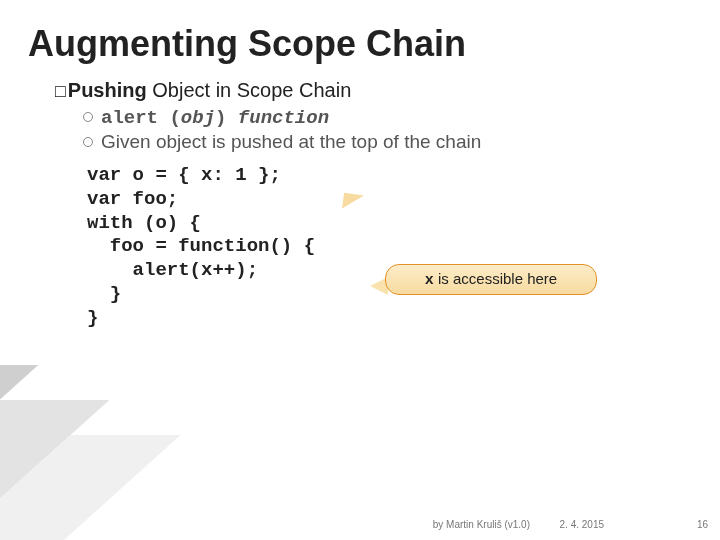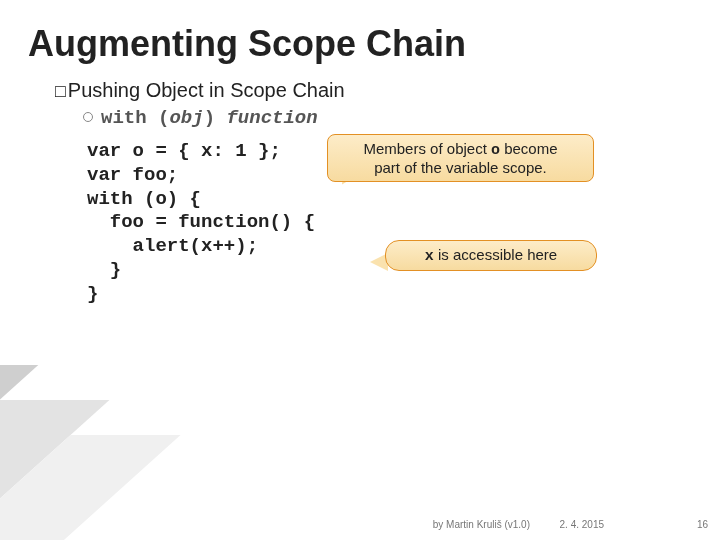--- a/index.html
+++ b/index.html
@@ -1,21 +1,21 @@
 <!DOCTYPE html>
 <html><head>
 <meta charset="utf-8">
 <style>
   html,body{margin:0;padding:0;width:720px;height:540px;background:#fff;font-family:Verdana, Geneva, sans-serif;overflow:hidden;}
   .slide{position:relative;width:720px;height:540px;}
   .title{font-family:Arial,"Arial Black",sans-serif;font-weight:bold;font-size:36px;color:#222;padding:23px 0 0 28px;}
   .body{padding:10px 40px 0 55px;font-size:20px;color:#222;}
   .lvl1{margin:4px 0 4px 0;}
   .lvl1 .bullet{font-family:"Courier New",monospace;font-size:18px;vertical-align:0px;margin-right:2px;}
-  .lvl1 .b{font-weight:normal;}
+  .lvl1 .b{font-weight:bold;}
   .lvl2{margin:2px 0 2px 28px;font-size:19px;color:#555;}
   .lvl2 .ring{display:inline-block;width:8px;height:8px;border:1px solid #888;border-radius:50%;margin:0 8px 1px 0;vertical-align:middle;}
   .lvl2 .mono{font-family:"Courier New",monospace;font-weight:bold;color:#555;}
   .lvl2 .ital{font-style:italic;}
   .codebox{position:relative;margin:11px 0 0 32px;font-family:"Courier New",monospace;font-size:19px;font-weight:bold;color:#222;}
   .codeline{white-space:pre;line-height:1.25;}
   .callout{position:absolute;background:linear-gradient(#fdecc8,#f7dba0);border:1px solid #e39024;border-radius:8px;padding:5px 10px;font-family:Verdana,Geneva,sans-serif;font-weight:normal;font-size:15px;color:#222;text-align:center;box-shadow:0 0 0 rgba(0,0,0,0);}
   .callout1{top:-6px;left:240px;width:245px;}
   .callout1 .m{font-family:"Courier New",monospace;font-weight:bold;}
   .callout2{top:100px;left:298px;width:190px;border-radius:14px;}
@@ -50,39 +50,38 @@
   <div class="title">Augmenting Scope Chain</div>
 
   <div class="body">
 
     <div class="lvl1">
       <span class="bullet">□</span><span class="b">Pushing</span>
       <span>Object in Scope Chain</span>
     </div>
 
     <div class="lvl2">
-      <span class="ring"></span><span class="mono">with (</span><span class="mono ital">obj</span><span class="mono">) </span><span class="mono ital">function</span>
+      <span class="ring"></span><span class="mono">alert (</span><span class="mono ital">obj</span><span class="mono">) </span><span class="mono ital">function</span>
     </div>
 
+    <div class="lvl2">
+      <span class="ring"></span><span>Given object is pushed at the top of the chain</span>
+    </div>
 
     <div class="codebox">
       <div class="codeline">var o = { x: 1 };</div>
       <div class="codeline">var foo;</div>
       <div class="codeline">with (o) {</div>
       <div class="codeline">  foo = function() {</div>
       <div class="codeline">    alert(x++);</div>
       <div class="codeline">  }</div>
       <div class="codeline">}</div>
 
       <div class="tail tail1b"></div>
       <div class="tail tail1"></div>
-      <div class="callout callout1">
-        <span>Members of object </span><span class="m">o</span><span> become</span><br>
-        <span>part of the variable scope.</span>
-      </div>
 
       <div class="tail tail2b"></div>
       <div class="tail tail2"></div>
       <div class="callout callout2">
         <span class="m">x</span><span> is accessible here</span>
       </div>
     </div>
 
   </div>
 

